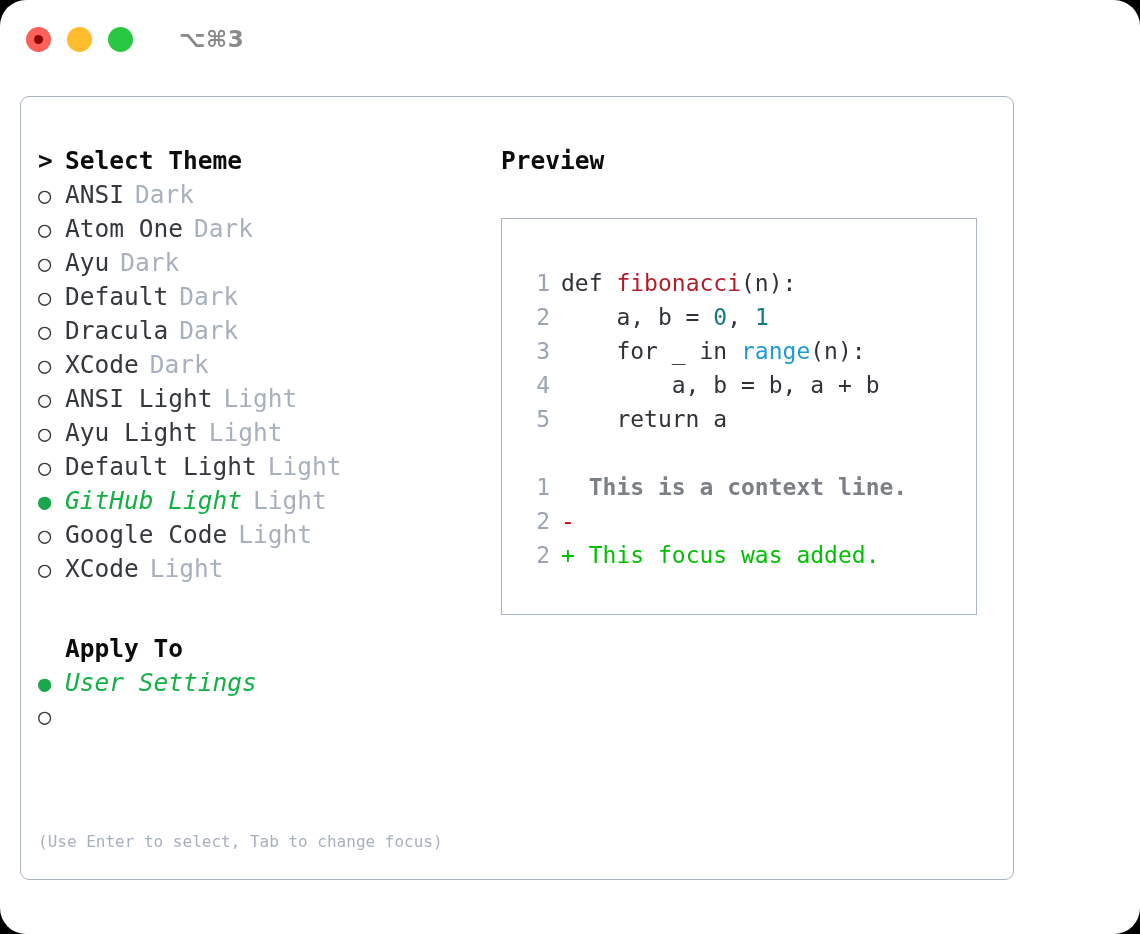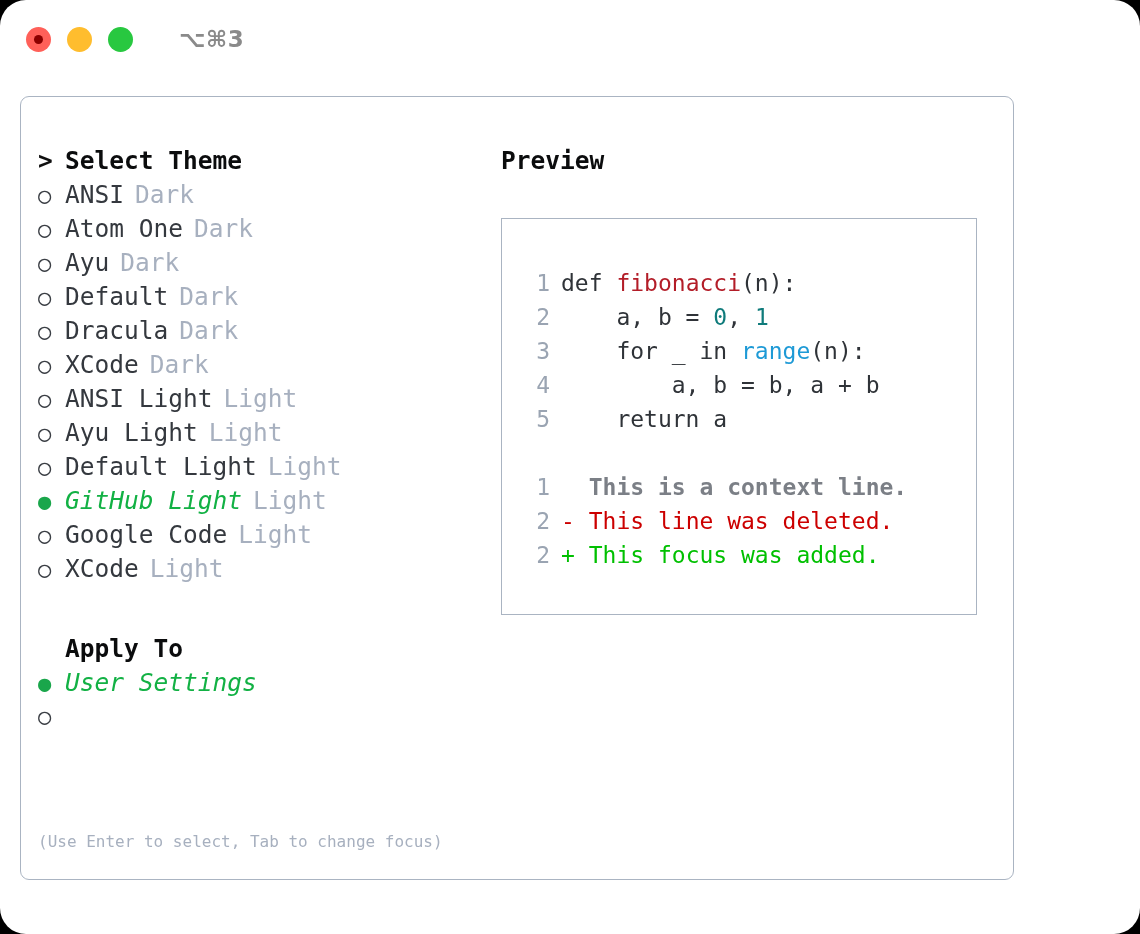--- a/index.html
+++ b/index.html
@@ -249,21 +249,21 @@
           <div id="code-block">
               <div class="code-line"><span class="lineno">1</span><span class="code-text">def </span><span class="tok-fn">fibonacci</span><span class="code-text">(n):</span></div>
               <div class="code-line"><span class="lineno">2</span><span class="code-text">    a, b = </span><span class="tok-num">0</span><span class="code-text">, </span><span class="tok-num">1</span></div>
               <div class="code-line"><span class="lineno">3</span><span class="code-text">    for _ in </span><span class="tok-call">range</span><span class="code-text">(n):</span></div>
               <div class="code-line"><span class="lineno">4</span><span class="code-text">        a, b = b, a + b</span></div>
               <div class="code-line"><span class="lineno">5</span><span class="code-text">    return a</span></div>
             </div>
           <div class="diff-gap"></div>
           <div id="diff-block">
               <div class="code-line"><span class="lineno">1</span><span class="diff-ctx">  </span><span class="diff-ctx">This is a context line.</span></div>
-              <div class="code-line"><span class="lineno">2</span><span class="diff-del">- </span><span class="diff-del">This line was deleted.</span></div>
+              <div class="code-line"><span class="lineno">2</span><span class="diff-del">- </span></div>
               <div class="code-line"><span class="lineno">2</span><span class="diff-add">+ </span><span class="diff-add">This focus was added.</span></div>
             </div>
         </div>
       </div>
 
     </div>
   </div>
 </div>
 
 </body></html>

